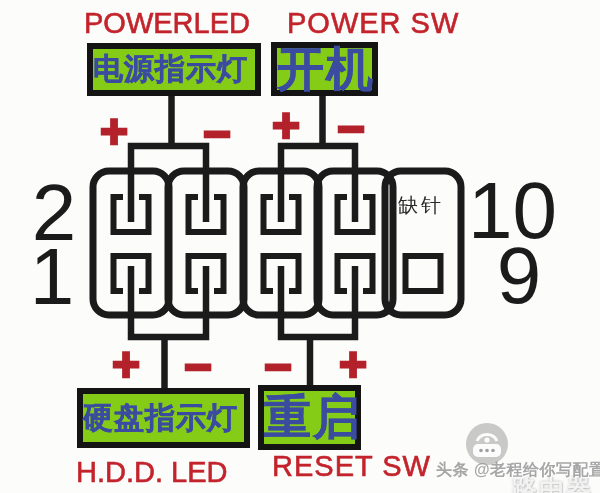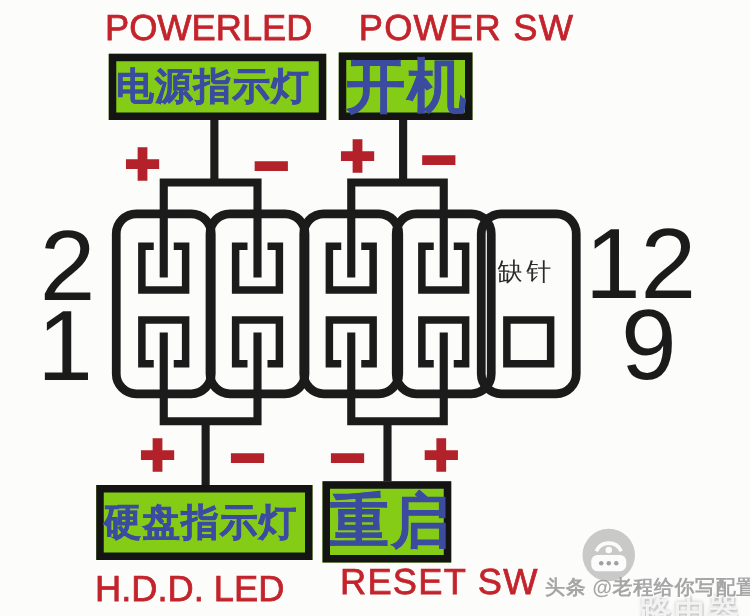--- a/index.html
+++ b/index.html
@@ -125,21 +125,21 @@
   <div class="abs sign" style="left:193px;top:110px;">−</div>
   <div class="abs sign" style="left:262px;top:102px;">+</div>
   <div class="abs sign" style="left:327px;top:105px;">−</div>
   <div class="abs sign" style="left:102px;top:341px;">+</div>
   <div class="abs sign" style="left:174px;top:343px;">−</div>
   <div class="abs sign" style="left:254px;top:343px;">−</div>
   <div class="abs sign" style="left:329px;top:341px;">+</div>
 
   <div class="abs bignum" style="left:28px;top:173px;width:52px;">2</div>
   <div class="abs bignum" style="left:26px;top:237px;width:52px;">1</div>
-  <div class="abs bignum" style="left:468px;top:171px;width:84px;">12</div>
+  <div class="abs bignum" style="left:468px;top:171px;width:84px;">10</div>
   <div class="abs bignum" style="left:489px;top:236px;width:60px;">9</div>
 
-  <div class="abs missing-pin" style="left:398px;top:204px;">缺针</div>
+  <div class="abs missing-pin" style="left:398px;top:192px;">缺针</div>
 
   <div class="abs wm-name" style="left:512px;top:427px;">路由器</div>
   <div class="abs wm-credit" style="left:436px;top:460px;">头条 @老程给你写配置</div>
 
 </div>
 
 </body></html>

